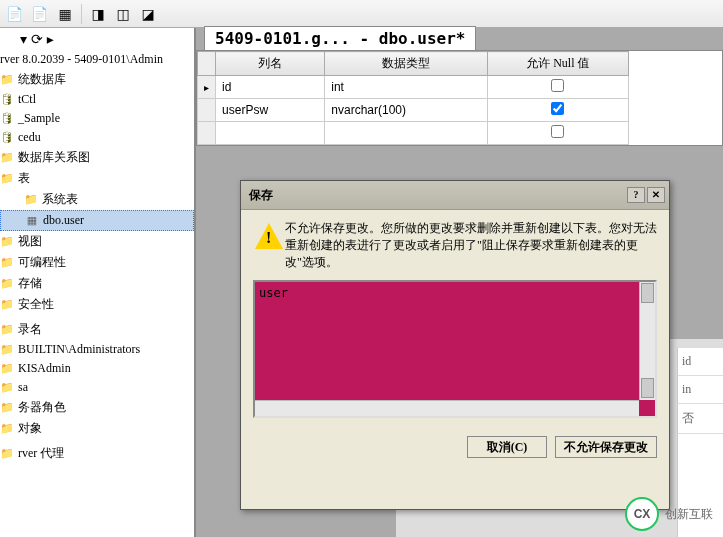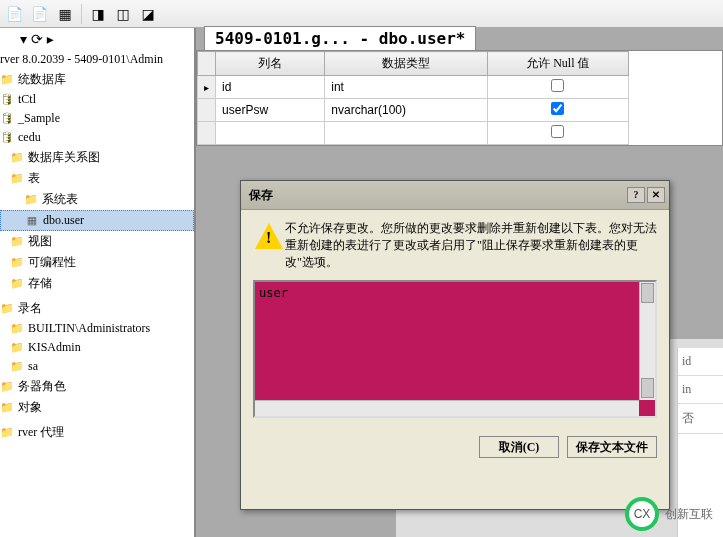--- a/index.html
+++ b/index.html
@@ -43,21 +43,21 @@
 .sidebar-inner { padding: 0 0 0 0; }
 .nav-row { padding: 3px 2px 3px 20px; display:flex; align-items:center; gap:4px; }
 .tree-item {
   padding: 2px 0 2px 0;
   display: flex;
   align-items: center;
   gap: 4px;
   font-size: 12px;
   font-family: "SimSun", serif;
 }
-.tree-item.indent1 { padding-left: 10px; }
+.tree-item.indent1 { }
 .tree-item.indent2 { padding-left: 24px; }
 .tree-item.indent0 { padding-left: 0px; }
 .tree-item.selected { background: #c0d6ef; border: 1px dotted #3b78e7; }
 .tree-icon { width: 14px; height: 14px; display:inline-flex; align-items:center; justify-content:center; font-size: 11px; color:#5a5a00;}
 .folder-icon::before { content: "📁"; font-size: 11px; }
 .table-icon::before { content: "▦"; font-size: 11px; color:#666;}
 .db-icon::before { content: "🛢"; font-size:11px;}
 .content {
   flex: 1;
   background: #aaa;
@@ -191,23 +191,23 @@
   background:#ddd;
   border-top:2px solid #aaa;
 }
 .logo {
   position:absolute; right:10px; bottom:6px;
   display:flex; align-items:center; gap:6px;
   font-size:12px; color:#666;
 }
 .logo-circle{
   width:34px;height:34px;border-radius:50%;
-  border:4px solid #22c55e;
+  border:2px solid #22c55e;
   display:flex;align-items:center;justify-content:center;
-  font-weight:normal;color:#555;background:#fff;
+  font-weight:bold;color:#555;background:#fff;
 }
 .right-strip {
   position:absolute; right:0; top:320px; width:46px; height:200px;
   background:#fff; border-left:1px solid #ccc; z-index:0;
 }
 .right-strip div{ border-bottom:1px solid #ddd; padding:6px 4px; font-family:Consolas; color:#666;}
 .col-label-row{
   position:absolute; left:210px; top:334px;
   font-family:"SimSun"; font-size:12px;
 }
@@ -273,20 +273,24 @@
           <span class="tree-icon folder-icon"></span>
           <span>视图</span>
         </div>
         <div class="tree-item indent1">
           <span class="tree-icon folder-icon"></span>
           <span>可编程性</span>
         </div>
         <div class="tree-item indent1">
           <span class="tree-icon folder-icon"></span>
           <span>存储</span>
+        </div>
+        <div class="tree-item indent1">
+          <span class="tree-icon folder-icon"></span>
+          <span>安全性</span>
         </div>
         <div class="tree-item indent0">
           <span></span>
         </div>
         <div class="tree-item indent0">
           <span class="tree-icon folder-icon"></span>
           <span>录名</span>
         </div>
         <div class="tree-item indent1">
           <span class="tree-icon folder-icon"></span>
@@ -386,20 +390,20 @@
       <span>user</span>
       <div class="list-box-scroll-v">
         <div class="thumb" style="margin-top:1px"></div>
         <div class="thumb" style="position:absolute;bottom:1px;left:0;right:0"></div>
       </div>
       <div class="list-box-scroll-h"></div>
     </div>
   </div>
   <div class="dialog-buttons">
     <button class="btn">取消(C)</button>
-    <button class="btn">保存文本文件</button>
+    <button class="btn">不允许保存更改</button>
   </div>
 </div>
 
 <div class="logo">
   <div class="logo-circle">CX</div>
   <span>创新互联</span>
 </div>
 
 </body></html>

